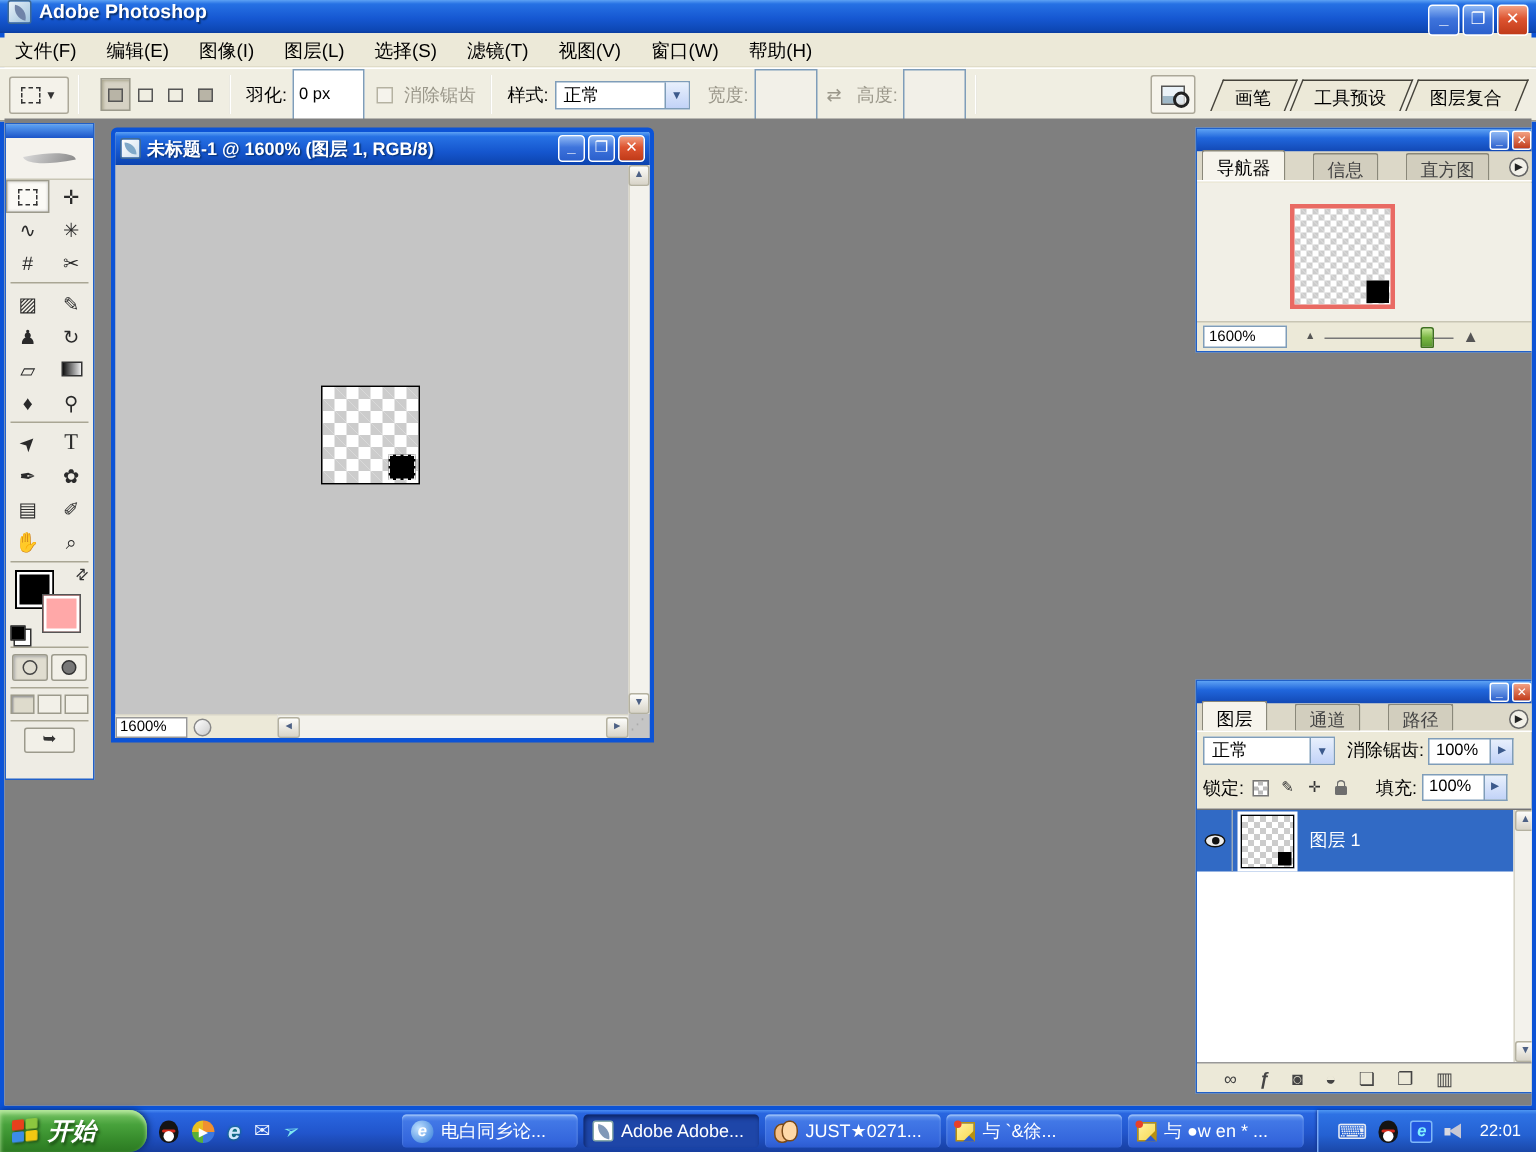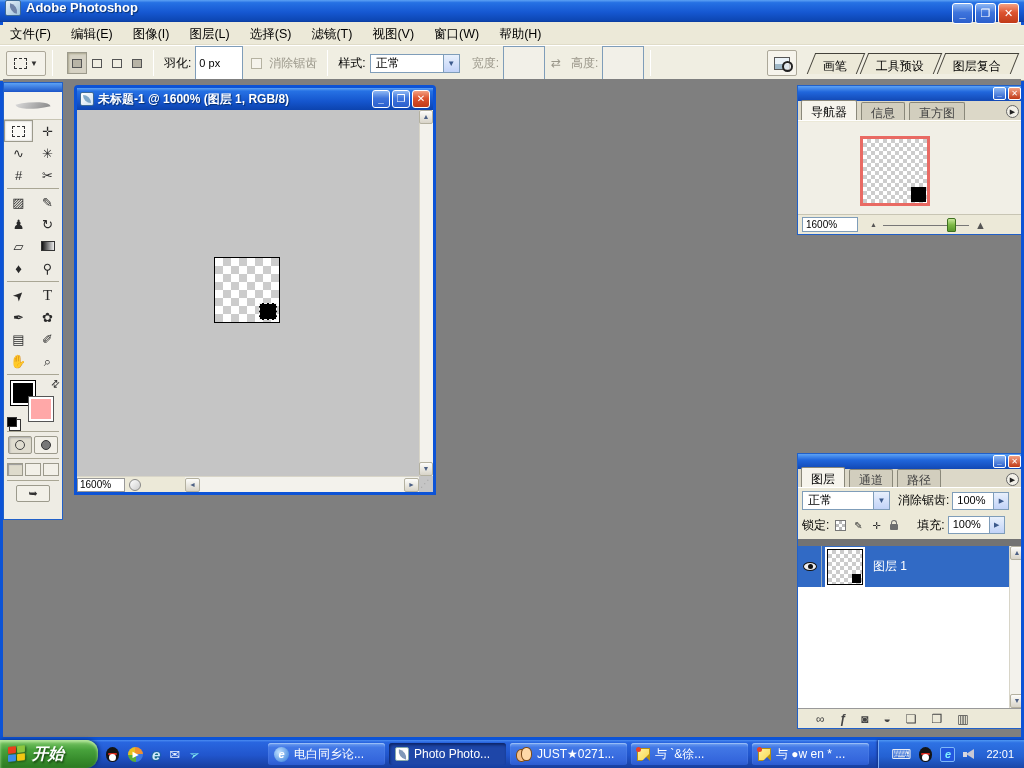--- a/index.html
+++ b/index.html
@@ -107,21 +107,21 @@
   .status-circ { width:12px; height:12px; border:1px solid #888; border-radius:50%; margin-left:4px; background:linear-gradient(135deg,#FFF,#CCC); }
   .corner-grip { position:absolute; right:1px; bottom:1px; width:12px; height:13px; color:#AAA; font-size:10px; line-height:12px; }
 
   
   .palette { position:absolute; background:#ECE9D8; border:1px solid #2160C8; }
   .p-title { height:15px; background:linear-gradient(180deg,#5DA2F4,#2066DC 40%,#1248B4); position:relative; }
   .p-btns { position:absolute; right:2px; top:1px; display:flex; gap:2px; }
   .pbtn { width:13px; height:13px; border:1px solid #fff; border-radius:2px; color:#fff; font-size:8px; line-height:11px; text-align:center; background:linear-gradient(180deg,#8EB8F4,#2B5FCC); font-weight:bold; }
   .pbtn.close { background:linear-gradient(180deg,#F3A183,#C03A18); }
   .p-tabs { height:20px; display:flex; align-items:flex-end; padding-left:3px; background:#DCD8C8; border-bottom:1px solid #fff; position:relative; }
-  .ptab { height:18px; padding:2px 9px 0; font-size:12px; color:#444; border:1px solid #8A887A; border-bottom:none; border-radius:2px 2px 0 0; background:#D2CEBE; margin-right:4px;text-align:center; }
+  .ptab { height:18px; padding:2px 9px 0; font-size:12px; color:#444; border:1px solid #8A887A; border-bottom:none; border-radius:2px 2px 0 0; background:#D2CEBE; margin-right:18px;text-align:center; }
   .ptab.active { background:#F6F4EC; color:#000; height:20px; padding-top:3px; }
   .p-circle { position:absolute; right:4px; top:4px; width:13px; height:13px; border:1px solid #666; border-radius:50%; font-size:7px; text-align:center; line-height:12px; color:#222; background:#F2F0E8; }
 
   
   #navigator { left:794px; top:6px; width:227px; height:150px; }
   #nav-body { position:absolute; left:0; top:36px; right:0; bottom:20px; background:#F1EFE6; }
   #nav-thumb { position:absolute; left:62px; top:14px; width:70px; height:70px; border:3px solid #E96A63;
     background-position:0 0,4px 4px; background-size:8px 8px; }
   #nav-thumb .blk { position:absolute; right:1px; bottom:1px; width:15px; height:15px; background:#000; }
   #nav-footer { position:absolute; left:0; bottom:0; width:100%; height:20px; background:#ECE9D8; border-top:1px solid #C8C5B4; display:flex; align-items:center; }
@@ -135,21 +135,21 @@
   
   #layers { left:794px; top:374px; width:227px; height:276px; }
   .lp-row { position:relative; height:25px; display:flex; align-items:center; padding:0 4px; }
   .lbl { font-size:12px; color:#000; }
   .val-box { height:18px; background:#fff; border:1px solid #7F9DB9; font-size:11px; padding:1px 4px; color:#000; }
   .spin { width:15px; height:18px; background:linear-gradient(180deg,#E8F0FC,#C2D3F8); border:1px solid #7F9DB9; border-left:none; color:#3C5A8C; font-size:7px; text-align:center; line-height:16px; }
   .lock-ico { width:14px; height:14px; display:flex; align-items:center; justify-content:center; font-size:10px; color:#333; margin-left:4px; }
   .lk-checker { width:11px; height:11px; border:1px solid #777; background:conic-gradient(#BBB 0 25%,#fff 0 50%,#BBB 0 75%,#fff 0); background-size:6px 6px; }
   .mini-lock { width:8px; height:6px; background:#6E6E6E; border-radius:1px; position:relative; margin-top:4px; }
   .mini-lock::before { content:""; position:absolute; top:-4px; left:1px; width:4px; height:4px; border:1px solid #6E6E6E; border-bottom:none; border-radius:3px 3px 0 0; }
-  #layer-list { position:absolute; left:0; top:85px; right:0; bottom:20px; background:#fff; border-top:7px solid #737373; }
+  #layer-list { position:absolute; left:0; top:85px; right:0; bottom:20px; background:#fff; border-top:1px solid #737373; }
   .list-sb { position:absolute; right:0; top:0; bottom:0; width:14px; background:#F3F2EC; border-left:1px solid #D8D5C8; }
   #layer-row { position:absolute; left:0; top:0; right:14px; height:41px; background:#316AC5; display:flex; align-items:center; }
   .eye-cell { width:24px; height:100%; border-right:1px solid #9AB; display:flex; align-items:center; justify-content:center; }
   .eye { width:14px; height:9px; background:#EEE; border:1px solid #111; border-radius:50%; position:relative; }
   .eye::after { content:""; position:absolute; left:4px; top:1px; width:5px; height:5px; background:#111; border-radius:50%; }
   .layer-thumb { width:36px; height:36px; margin-left:5px; border:1px solid #000; outline:2px solid #fff;
     background-position:0 0,4px 4px; background-size:8px 8px; position:relative; }
   .layer-thumb .blk { position:absolute; right:1px; bottom:1px; width:9px; height:9px; background:#000; }
   .layer-name { color:#fff; font-size:12px; margin-left:10px; }
   #layers-footer { position:absolute; left:0; bottom:0; width:100%; height:20px; background:#ECE9D8; border-top:1px solid #999; display:flex; align-items:center; gap:15px; padding-left:18px; }
@@ -525,21 +525,21 @@
     <span class="mailico">✉</span>
     <span class="penico">➢</span>
   </div>
 
   <div class="taskbtn" style="left:268px">
     <span class="ieico16">e</span>
     <span class="tlabel">电白同乡论...</span>
   </div>
   <div class="taskbtn active" style="left:389px">
     <span class="psico"></span>
-    <span class="tlabel">Photo Photo...</span>
+    <span class="tlabel">Adobe Adobe...</span>
   </div>
   <div class="taskbtn" style="left:510px">
     <span class="avatar2"></span>
     <span class="tlabel">JUST★0271...</span>
   </div>
   <div class="taskbtn" style="left:631px">
     <span class="noteico"></span>
     <span class="tlabel">与 `&amp;徐...</span>
   </div>
   <div class="taskbtn" style="left:752px">

